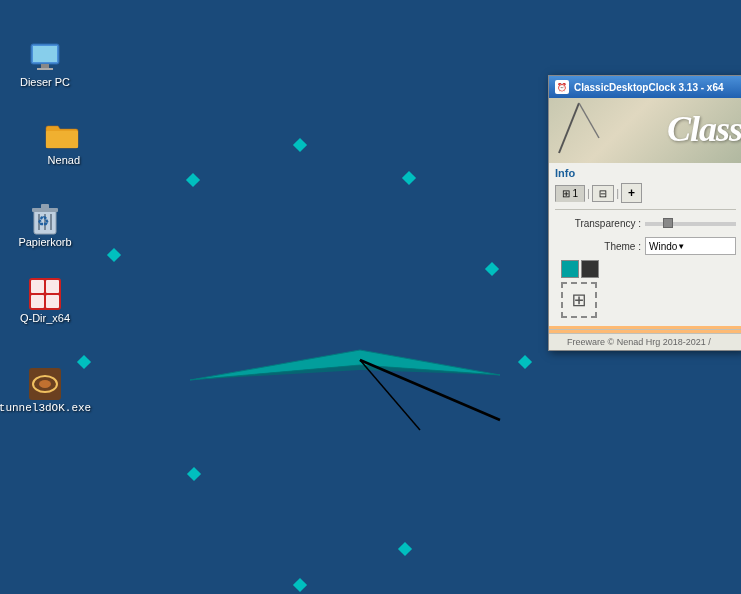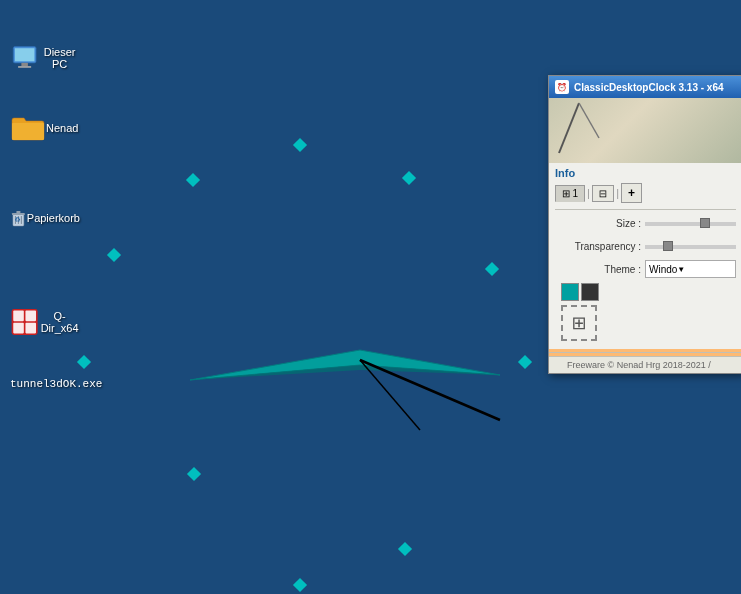--- a/index.html
+++ b/index.html
@@ -10,21 +10,21 @@
       background-color: #1a4a7a;
       position: relative;
       overflow: hidden;
       font-family: 'Segoe UI', Tahoma, sans-serif;
     }
 
     
     .desktop-icon {
       position: absolute;
       display: flex;
-      flex-direction: row;
+      flex-direction: column;
       align-items: center;
       width: 70px;
       cursor: pointer;
     }
 
     .desktop-icon .icon-label {
       color: white;
       font-size: 11px;
       text-align: center;
       text-shadow: 1px 1px 2px rgba(0,0,0,0.8);
@@ -265,21 +265,21 @@
 <div class="desktop-icon" style="left:10px;top:40px;">
   <svg class="monitor-svg" viewBox="0 0 36 36">
     <rect x="4" y="4" width="28" height="20" rx="2" fill="#4a90d9" stroke="#2a6ab0" stroke-width="1"></rect>
     <rect x="6" y="6" width="24" height="16" fill="#87ceeb"></rect>
     <rect x="14" y="24" width="8" height="4" fill="#888"></rect>
     <rect x="10" y="28" width="16" height="2" fill="#aaa"></rect>
   </svg>
   <span class="icon-label">Dieser PC</span>
 </div>
 
-<div class="desktop-icon" style="left:10px;top:110px;">
+<div class="desktop-icon" style="left:10px;top:118px;align-items:flex-end;">
   <svg width="36" height="36" viewBox="0 0 36 36">
     <path d="M2 10 Q2 8 4 8 L14 8 L16 11 L32 11 Q34 11 34 13 L34 28 Q34 30 32 30 L4 30 Q2 30 2 28 Z" fill="#e8a020" stroke="#c07010" stroke-width="0.5"></path>
     <rect x="2" y="13" width="32" height="17" rx="1" fill="#f0b030"></rect>
   </svg>
   <span class="icon-label">Nenad</span>
 </div>
 
 <div class="desktop-icon" style="left:10px;top:200px;">
   <svg width="34" height="36" viewBox="0 0 34 36">
     <rect x="6" y="10" width="22" height="24" rx="2" fill="#c0d0e0" stroke="#90a0b0" stroke-width="1"></rect>
@@ -287,21 +287,21 @@
     <rect x="13" y="4" width="8" height="5" rx="1" fill="#90a0b0"></rect>
     <line x1="11" y1="14" x2="11" y2="30" stroke="#607080" stroke-width="1.5"></line>
     <line x1="17" y1="14" x2="17" y2="30" stroke="#607080" stroke-width="1.5"></line>
     <line x1="23" y1="14" x2="23" y2="30" stroke="#607080" stroke-width="1.5"></line>
 
     <text x="9" y="26" font-size="14" fill="#2060a0">♻</text>
   </svg>
   <span class="icon-label">Papierkorb</span>
 </div>
 
-<div class="desktop-icon" style="left:10px;top:304px;">
+<div class="desktop-icon" style="left:10px;top:276px;">
   <svg width="36" height="36" viewBox="0 0 36 36">
     <rect x="2" y="2" width="32" height="32" rx="3" fill="#cc2020"></rect>
     <rect x="4" y="4" width="13" height="13" rx="1" fill="white" opacity="0.9"></rect>
     <rect x="19" y="4" width="13" height="13" rx="1" fill="white" opacity="0.9"></rect>
     <rect x="4" y="19" width="13" height="13" rx="1" fill="white" opacity="0.9"></rect>
     <rect x="19" y="19" width="13" height="13" rx="1" fill="white" opacity="0.9"></rect>
   </svg>
   <span class="icon-label">Q-Dir_x64</span>
 </div>
 
@@ -329,20 +329,21 @@
     <div class="title-icon">⏰</div>
     <span style="font-size:10px;white-space:nowrap;overflow:hidden;">ClassicDesktopClock 3.13 - x64</span>
   </div>
 
   <div class="banner">
 
     <svg class="banner-lines" viewBox="0 0 60 65">
       <line x1="30" y1="5" x2="10" y2="55" stroke="#555" stroke-width="2"></line>
       <line x1="30" y1="5" x2="50" y2="40" stroke="#777" stroke-width="1.5"></line>
     </svg>
+    <div class="banner-text" style="font-family:Georgia,serif;color:white;text-shadow:1px 1px 3px rgba(0,0,0,0.4);">Class</div>
   </div>
 
   <div class="window-body">
 
     <div class="info-section">
       <div class="info-label">Info</div>
 
       <div class="tab-row">
         <div class="tab-btn active" style="font-size:10px;">
           <span>⊞</span>
@@ -353,26 +354,20 @@
           <span>⊟</span>
         </div>
         <span style="color:#999;">|</span>
         <div class="tab-btn" style="font-size:12px;font-weight:bold;">
           <span>+</span>
         </div>
       </div>
 
       <div class="divider"></div>
 
-      <div class="form-row">
-        <span class="form-label">Size :</span>
-        <div class="slider-control" style="margin-top:2px;">
-          <div class="slider-thumb"></div>
-        </div>
-      </div>
 
       <div class="form-row">
         <span class="form-label">Transparency :</span>
         <div class="slider-control" style="margin-top:2px;">
           <div class="slider-thumb" style="left:20%;"></div>
         </div>
       </div>
 
       <div class="form-row">
         <span class="form-label">Theme :</span>

